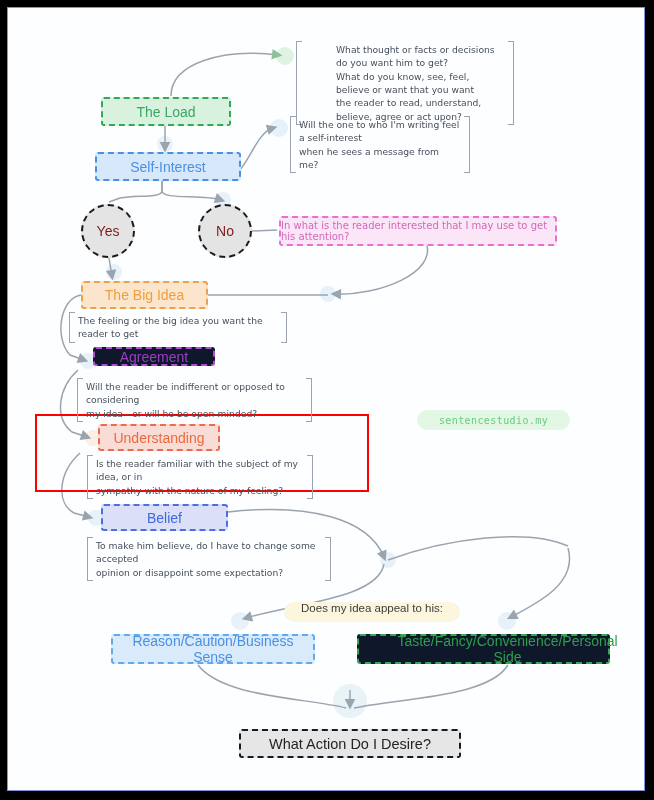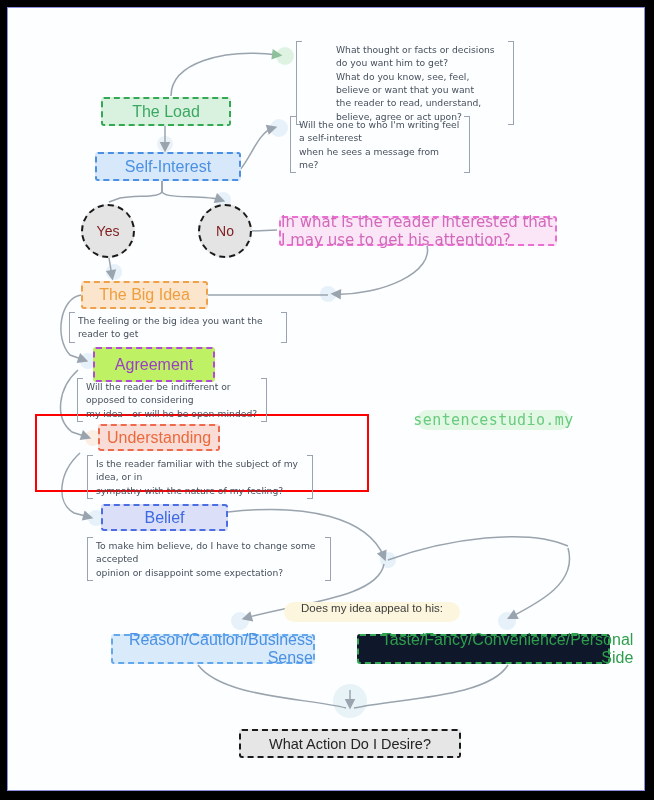--- a/index.html
+++ b/index.html
@@ -1,54 +1,54 @@
 <!DOCTYPE html>
 <html><head>
 <meta charset="utf-8">
 <style>
   html,body{margin:0;padding:0;background:#000;}
   body{width:654px;height:800px;font-family:"Liberation Sans",sans-serif;overflow:hidden;}
   #canvas{position:absolute;left:7px;top:7px;width:638px;height:784px;background:#fdfeff;
           border:1.5px solid #8a8fe0;box-sizing:border-box;overflow:hidden;}
   #svg-layer{position:absolute;left:0;top:0;width:638px;height:784px;pointer-events:none;}
   .node{position:absolute;box-sizing:border-box;display:flex;align-items:center;justify-content:center;text-align:center;}
-  .nbox{border-style:dashed;border-width:2px;border-radius:3px;font-size:16px;text-align:right;}
+  .nbox{border-style:dashed;border-width:2px;border-radius:3px;font-size:14px;}
   .circ{border-radius:50%;border:2px dashed #1a1a1a;background:#e4e4e4;color:#7f1d1d;font-size:14px;}
   .note{position:absolute;font-size:9.2px;line-height:1.45;color:#46505c;padding:4px 9px;box-sizing:border-box;
         font-family:"DejaVu Sans",sans-serif;}
   .note::before,.note::after{content:"";position:absolute;top:2px;bottom:2px;width:5px;
         border:1.2px solid #9aa4b0;}
   .note::before{left:0;border-right:none;}
   .note::after{right:0;border-left:none;}
   .note span{display:block;}
   #load{left:93px;top:89px;width:130px;height:29px;background:#d9f2e0;border-color:#34a853;color:#3aa860;}
   #selfint{left:87px;top:144px;width:146px;height:29px;background:#d7e8fb;border-color:#4b90e2;color:#4b90e2;}
   #yes{left:73px;top:196px;width:54px;height:54px;}
   #no{left:190px;top:196px;width:54px;height:54px;}
   #bigidea{left:73px;top:273px;width:127px;height:28px;background:#fbe6cd;border-color:#efa04b;color:#ef9e3f;}
-  #agreement{left:85px;top:339px;width:122px;height:35px;background:#bef264;border-color:#b24bd6;color:#9b3fc4;}
+  #agreement{left:85px;top:339px;width:122px;height:19px;background:#0f172a;border-color:#b24bd6;color:#9b3fc4;}
   #understanding{left:90px;top:416px;width:122px;height:27px;background:#fadcd7;border-color:#ed6a4f;color:#ea6a3c;}
   #belief{left:93px;top:496px;width:127px;height:27px;background:#dcdff8;border-color:#4b6ee2;color:#3d6ae0;}
   #reason{left:103px;top:626px;width:204px;height:30px;background:#d9ebfb;border-color:#63a8ec;color:#4b90e2;border-width:2px;}
   #taste{left:349px;top:626px;width:253px;height:30px;background:#0f172a;border-color:#34a853;color:#2e9e4c;border-width:2px;padding-left:48px;}
   #action{left:231px;top:721px;width:222px;height:29px;background:#e6e6e6;border:2px dashed #1a1a1a;color:#242424;
           font-size:14.5px;border-radius:3px;}
   #redbox{position:absolute;left:27px;top:406px;width:334px;height:78px;border:2px solid #ff0000;box-sizing:border-box;}
   #appeal{position:absolute;left:276px;top:594px;width:176px;height:20px;background:#fbf6dd;border-radius:10px;
           display:flex;align-items:flex-start;justify-content:center;font-size:11.5px;color:#3c3c3c;}
   #watermark{position:absolute;left:409px;top:402px;width:153px;height:20px;background:#e2f7e4;border-radius:10px;
-          display:flex;align-items:center;justify-content:center;font-size:15px;color:#68cb7e;
+          display:flex;align-items:center;justify-content:center;font-size:10px;color:#68cb7e;
           font-family:"DejaVu Sans Mono",monospace;letter-spacing:.4px;}
   #n1{left:288px;top:31px;width:218px;padding-left:40px;}
   #n2{left:282px;top:106px;width:180px;}
   #n3{position:absolute;left:271px;top:208px;width:274px;height:26px;background:#fbe6f7;border:2px dashed #ea6fd0;
-      border-radius:3px;display:flex;align-items:center;justify-content:center;font-size:15px;color:#d169bb;
+      border-radius:3px;display:flex;align-items:center;justify-content:center;font-size:10px;color:#d169bb;
       font-family:"DejaVu Sans",sans-serif;}
   #n4{left:61px;top:302px;width:218px;}
-  #n5{left:69px;top:368px;width:190px;}
+  #n5{left:69px;top:368px;width:235px;}
   #n6{left:79px;top:445px;width:226px;}
   #n7{left:79px;top:527px;width:244px;}
 </style>
 </head>
 <body>
 
 <div id="canvas">
 
   <svg id="svg-layer" viewBox="0 0 638 784">
     <defs>

